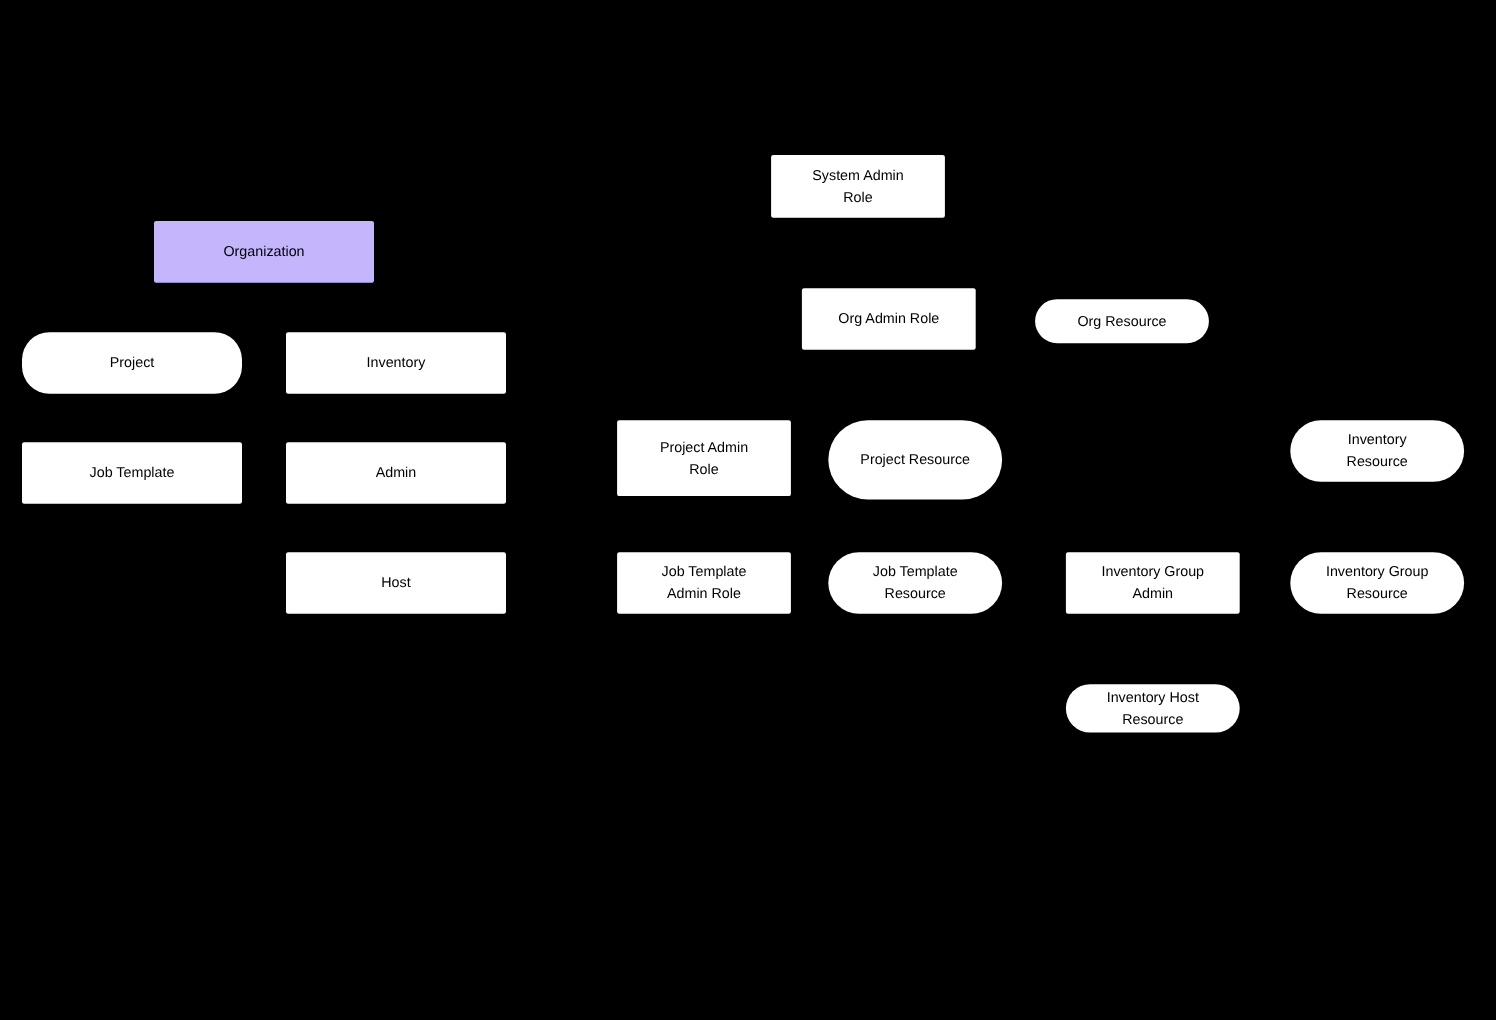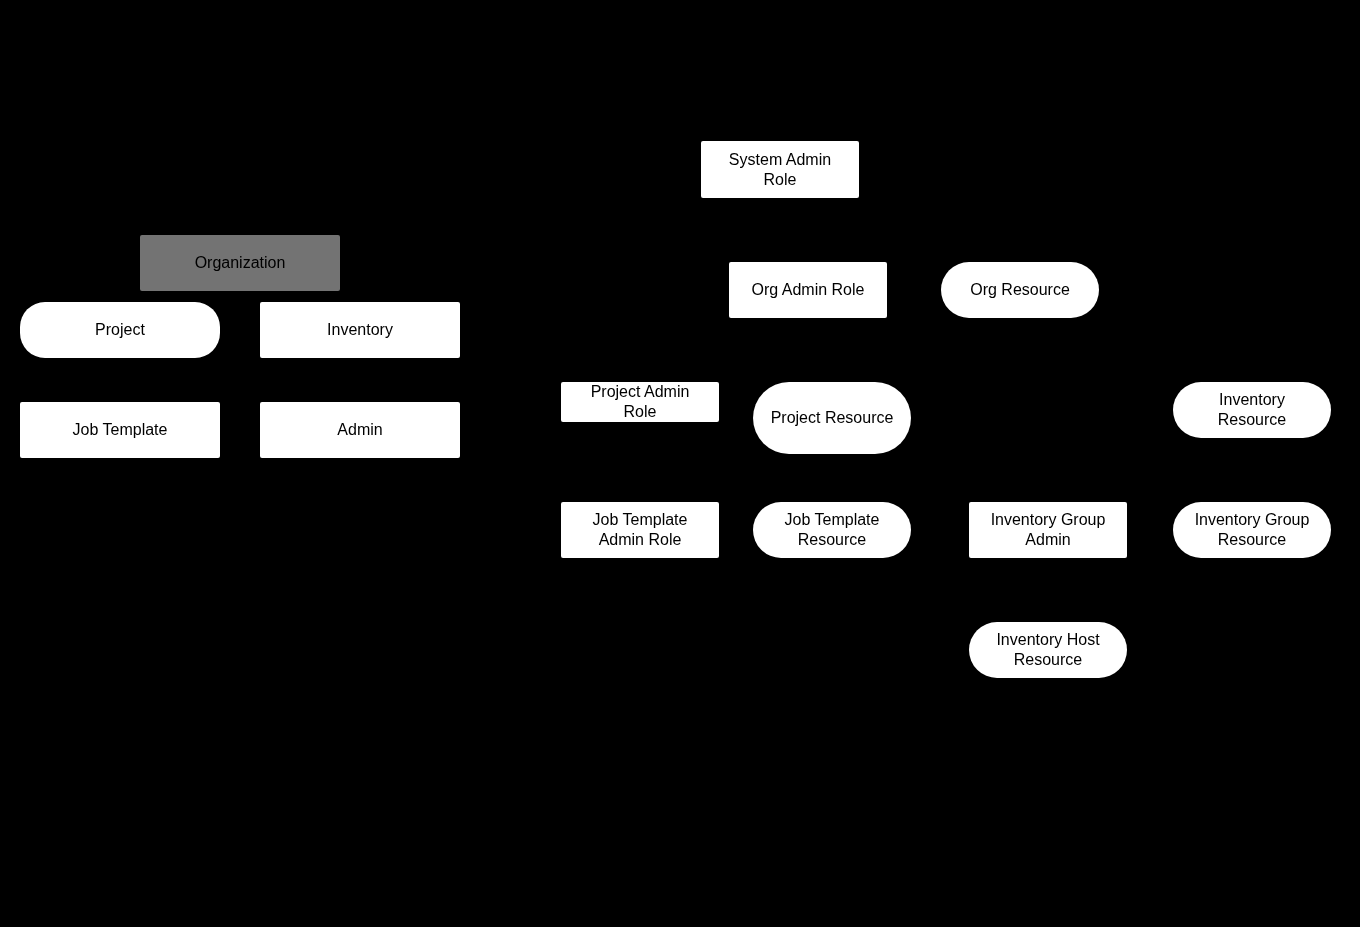--- a/index.html
+++ b/index.html
@@ -16,54 +16,55 @@
     font-family: "Liberation Sans", sans-serif;
   }
   .node {
     position: absolute;
     background: #ffffff;
     color: #000000;
     display: flex;
     align-items: center;
     justify-content: center;
     text-align: center;
-    font-size: 16px;
+    font-size: 13px;
     line-height: 20px;
     box-sizing: border-box;
     padding: 2px 6px;
     white-space: pre-line;
   }
   .rect {
     border-radius: 2px;
   }
   .pill {
     border-radius: 999px;
   }
 </style>
 </head>
 <body>
 
 <div id="canvas">
-    <div class="node rect" style="left: 140px; top: 201px; width: 200px; height: 56px; background: #737373; color: rgb(0, 0, 0); margin-top: 34px;">Organization</div>
+    <div class="node rect" style="left: 140px; top: 201px; width: 200px; height: 56px; background: #c4b5fd; color: rgb(0, 0, 0);">Organization</div>
     <div class="node rect" style="left: 20px; top: 302px; width: 200px; height: 56px; background: rgb(255, 255, 255); color: rgb(0, 0, 0); border-radius: 25px;">Project</div>
     <div class="node rect" style="left: 260px; top: 302px; width: 200px; height: 56px; background: rgb(255, 255, 255); color: rgb(0, 0, 0);">Inventory</div>
     <div class="node rect" style="left: 20px; top: 402px; width: 200px; height: 56px; background: rgb(255, 255, 255); color: rgb(0, 0, 0);">Job Template</div>
     <div class="node rect" style="left: 260px; top: 402px; width: 200px; height: 56px; background: rgb(255, 255, 255); color: rgb(0, 0, 0);">Admin</div>
+    <div class="node rect" style="left: 260px; top: 502px; width: 200px; height: 56px; background: rgb(255, 255, 255); color: rgb(0, 0, 0);">Host</div>
     <div class="node rect" style="left: 701px; top: 141px; width: 158px; height: 57px; background: rgb(255, 255, 255); color: rgb(0, 0, 0);">System Admin
 Role</div>
     <div class="node rect" style="left: 729px; top: 262px; width: 158px; height: 56px; background: rgb(255, 255, 255); color: #000000;">Org Admin Role</div>
-    <div class="node pill" style="left: 941px; top: 262px; width: 158px; height: 56px; background: rgb(255, 255, 255); color: rgb(0, 0, 0);">Org Resource</div>
-    <div class="node rect" style="left: 561px; top: 382px; width: 158px; height: 40px; background: rgb(255, 255, 255); color: rgb(0, 0, 0);">Project Admin
+    <div class="node pill" style="left: 941px; top: 272px; width: 158px; height: 40px; background: rgb(255, 255, 255); color: rgb(0, 0, 0);">Org Resource</div>
+    <div class="node rect" style="left: 561px; top: 382px; width: 158px; height: 69px; background: rgb(255, 255, 255); color: rgb(0, 0, 0);">Project Admin
 Role</div>
     <div class="node pill" style="left: 753px; top: 382px; width: 158px; height: 72px; background: rgb(255, 255, 255); color: rgb(0, 0, 0);">Project Resource</div>
     <div class="node pill" style="left: 1173px; top: 382px; width: 158px; height: 56px; background: rgb(255, 255, 255); color: rgb(0, 0, 0);">Inventory
 Resource</div>
     <div class="node rect" style="left: 561px; top: 502px; width: 158px; height: 56px; background: rgb(255, 255, 255); color: rgb(0, 0, 0);">Job Template
 Admin Role</div>
     <div class="node pill" style="left: 753px; top: 502px; width: 158px; height: 56px; background: rgb(255, 255, 255); color: rgb(0, 0, 0);">Job Template
 Resource</div>
     <div class="node rect" style="left: 969px; top: 502px; width: 158px; height: 56px; background: rgb(255, 255, 255); color: rgb(0, 0, 0);">Inventory Group
 Admin</div>
     <div class="node pill" style="left: 1173px; top: 502px; width: 158px; height: 56px; background: rgb(255, 255, 255); color: rgb(0, 0, 0);">Inventory Group
 Resource</div>
-    <div class="node pill" style="left: 969px; top: 622px; width: 158px; height: 56px; background: rgb(255, 255, 255); color: rgb(0, 0, 0);">Inventory Host
+    <div class="node pill" style="left: 969px; top: 622px; width: 158px; height: 44px; background: rgb(255, 255, 255); color: rgb(0, 0, 0);">Inventory Host
 Resource</div>
   </div>
 
 </body></html>

